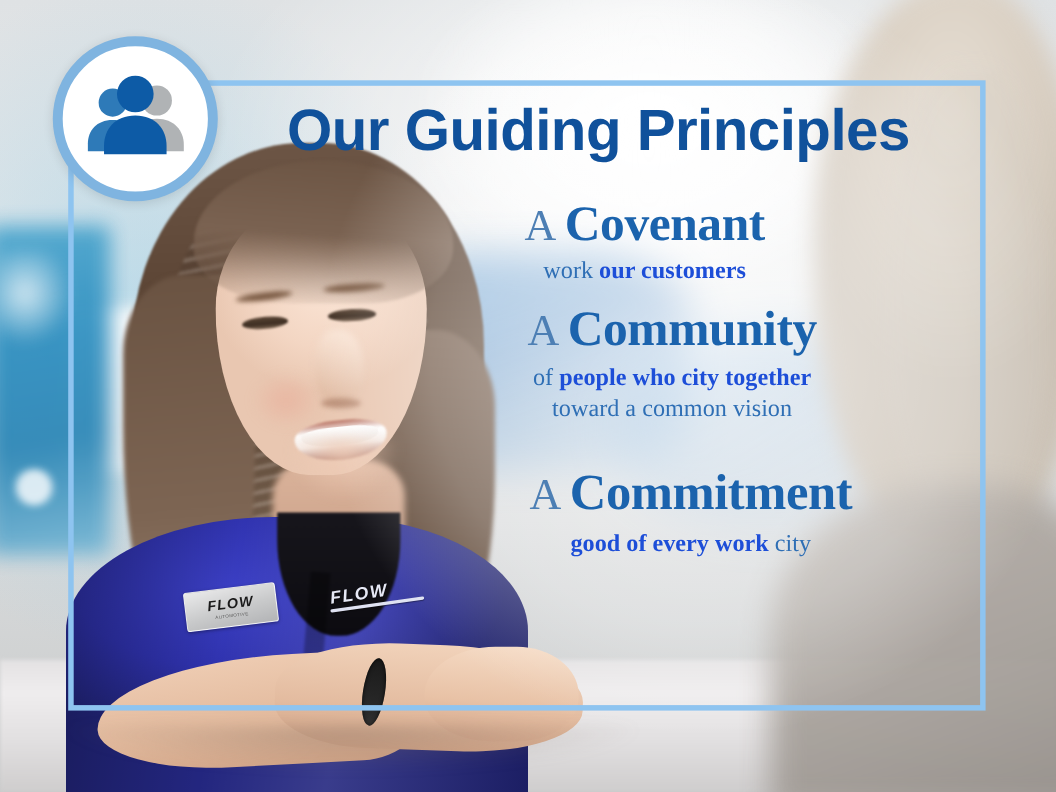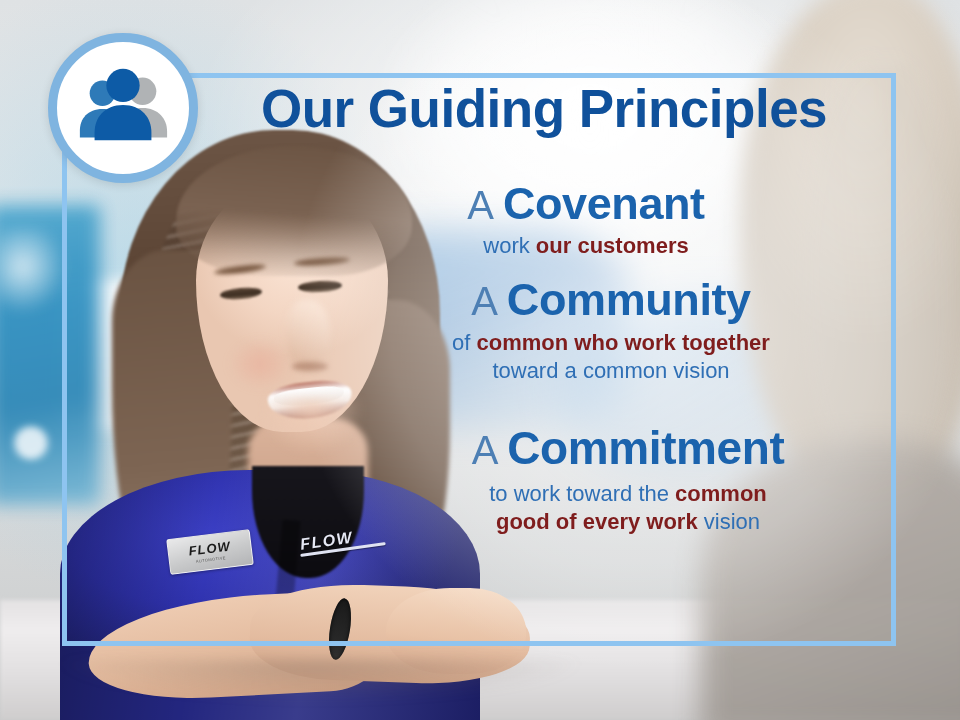--- a/index.html
+++ b/index.html
@@ -306,51 +306,51 @@
     background:#ffffff;
     border:9px solid #7fb4e0;
     box-sizing:border-box;
     display:flex; align-items:center; justify-content:center;
     box-shadow: 0 2px 10px rgba(0,0,0,.12);
   }
   .people-svg { width:98px; height:98px; display:block; }
 
   
   .headline {
-    position:absolute; left:214px; top:82px; width:660px;
+    position:absolute; left:214px; top:92px; width:660px;
     font-size:53px; font-weight:bold;
     color:#10519b;
     letter-spacing:-.5px;
     line-height:1;
     text-align:center;
     white-space:nowrap;
   }
 
   .principles {
     position:absolute; left:300px; top:180px; width:600px;
     text-align:center;
   }
-  .principle { margin-bottom:6px; }
+  .principle { margin-bottom:6px;font-family:Liberation Serif, serif; }
 
   .p-head {
     line-height:1.05;
     white-space:nowrap;
   }
   .p-article {
     font-size:40px; font-weight:normal; color:#4d7fb4;
     letter-spacing:0px;
   }
   .p-word {
     font-size:45px; font-weight:bold; color:#1b63ad;
     letter-spacing:-.4px;
   }
   .p-sub {
     font-size:22px; color:#2f6fb5; line-height:1.25; margin-top:3px;
   }
-  .p-sub b { color:#7f1d1d; font-weight:bold; }
+  .p-sub b { color:#1d4ed8; font-weight:bold; }
 
   
   #block-covenant   { margin-left:-28px; margin-top:0px; }
   #block-covenant .p-sub { margin-top:5px; }
 
   #block-community  { margin-left:22px; margin-top:16px; }
   #block-community .p-sub { margin-top:6px; }
 
   #block-commitment { margin-left:56px; margin-top:40px; }
   #block-commitment .p-head .p-word { font-size:46px; }
@@ -445,34 +445,31 @@
         <span>work </span><b>our customers</b>
       </div>
     </div>
 
     <div class="principle" id="block-community">
       <div class="p-head">
         <span class="p-article">A </span><span class="p-word">Community</span>
       </div>
       <div class="p-sub">
         <div>
-          <span>of </span><b>common who work together</b>
+          <span>of </span><b>people who city together</b>
         </div>
         <div>toward a common vision</div>
       </div>
     </div>
 
     <div class="principle" id="block-commitment">
       <div class="p-head">
         <span class="p-article">A </span><span class="p-word">Commitment</span>
       </div>
       <div class="p-sub">
         <div>
-          <span>to work toward the </span><b>common</b>
-        </div>
-        <div>
-          <b>good of every work</b><span> vision</span>
+          <b>good of every work</b><span> city</span>
         </div>
       </div>
     </div>
 
   </div>
 </div>
 
 </body></html>

